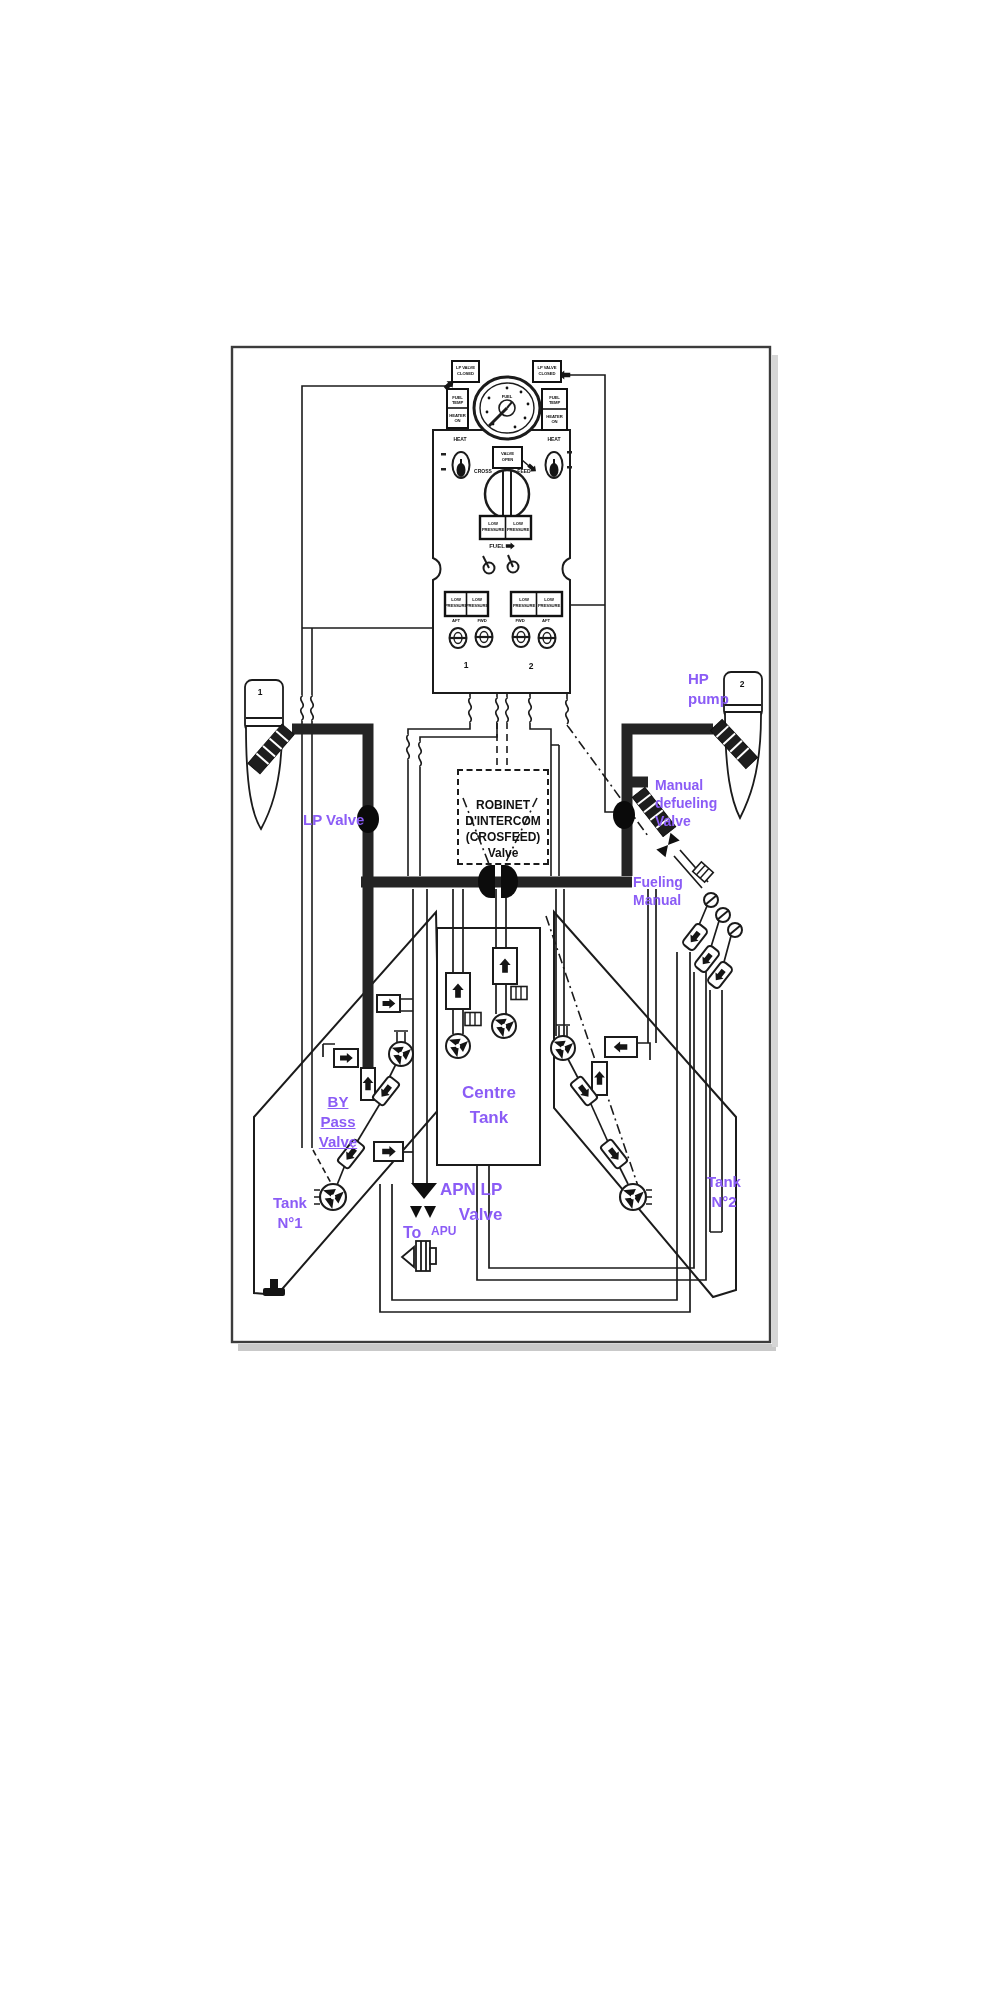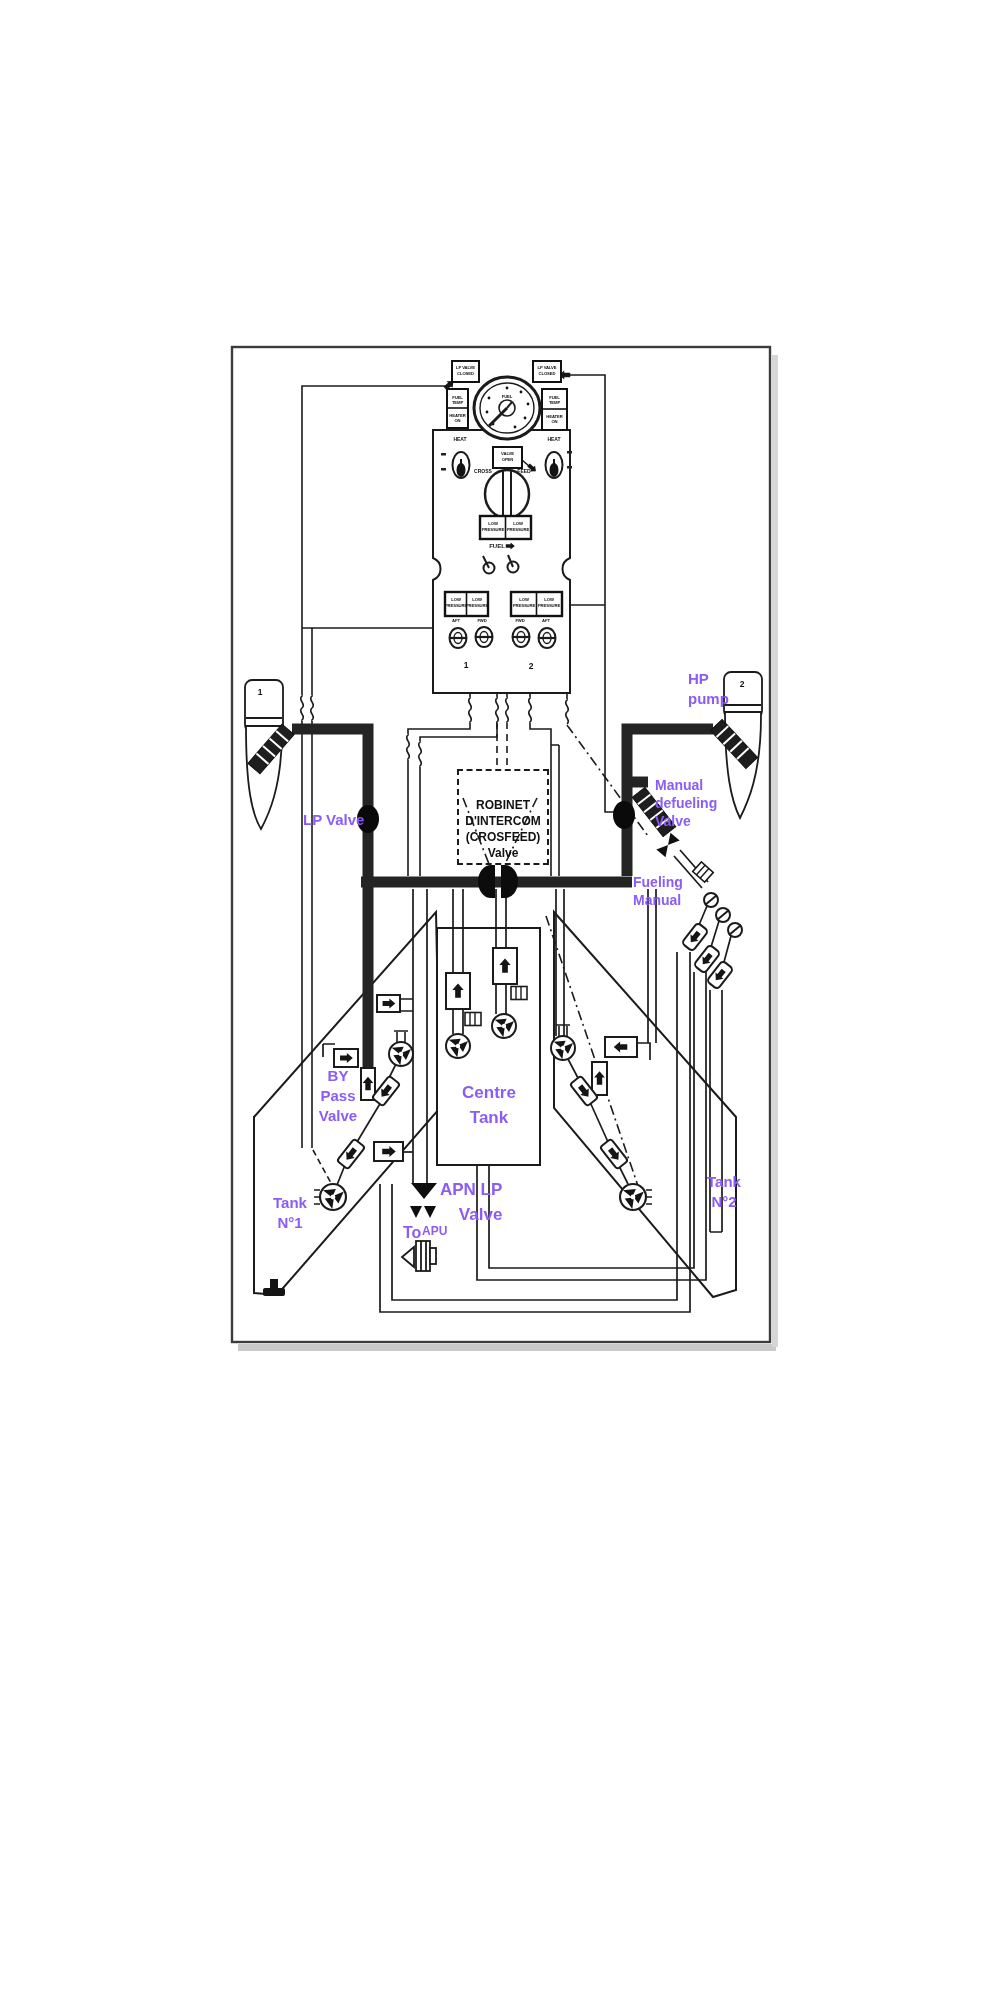--- a/index.html
+++ b/index.html
@@ -447,26 +447,26 @@
     <span>D'INTERCOM</span><br>
     <span>(CROSFEED)</span><br>
     <span>Valve</span>
   </div>
 </div>
 
 <div class="lbl l14" style="left:655px;top:776px;"><span>Manual</span><br><span>defueling</span><br><span>Valve</span></div>
 
 <div class="lbl l14" style="left:633px;top:873px;"><span>Fueling</span><br><span>Manual</span></div>
 
-<div class="lbl l15 ctr" style="left:312px;top:1066px;width:52px;"><span>BY</span><br><span>Pass</span><br><span>Valve</span></div>
+<div class="lbl l15 ctr" style="left:312px;top:1092px;width:52px;text-decoration:underline;"><span>BY</span><br><span>Pass</span><br><span>Valve</span></div>
 
 <div class="lbl big ctr" style="left:443px;top:1080px;width:92px;"><span>Centre</span><br><span>Tank</span></div>
 
 <div class="lbl l15 ctr" style="left:266px;top:1193px;width:48px;"><span>Tank</span><br><span>N°1</span></div>
 
 <div class="lbl l15 ctr" style="left:700px;top:1172px;width:48px;"><span>Tank</span><br><span>N°2</span></div>
 
 <div class="lbl big" style="left:440px;top:1177px;"><span>APN LP</span><br><span>Valve</span></div>
 
 <div class="lbl" style="left:403px;top:1224px;font-size:16px;">To</div>
-<div class="lbl" style="left:422px;top:1224px;font-size:12px;">APU</div>
+<div class="lbl" style="left:431px;top:1224px;font-size:12px;">APU</div>
 
 </div>
 
 </body></html>

